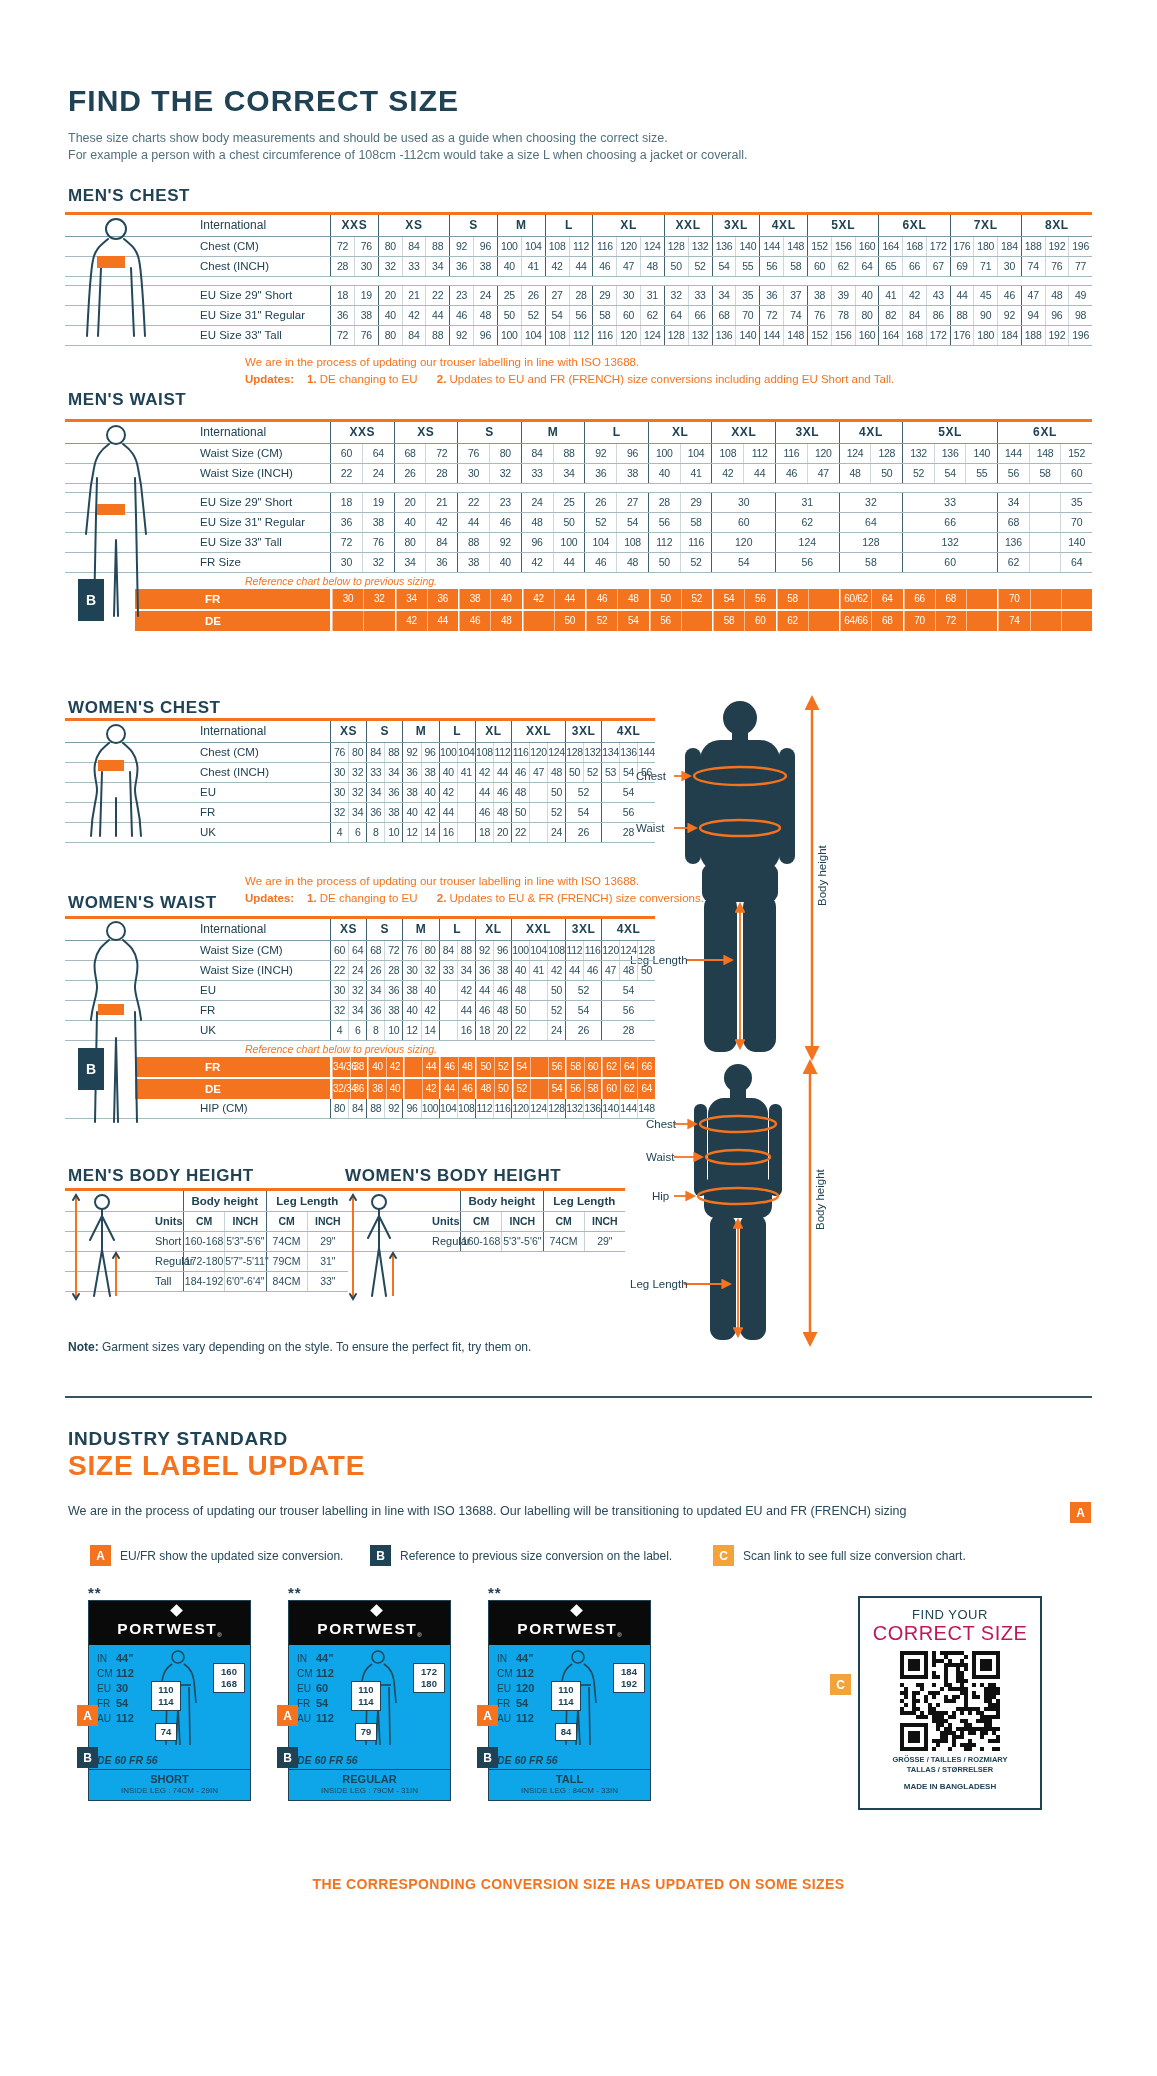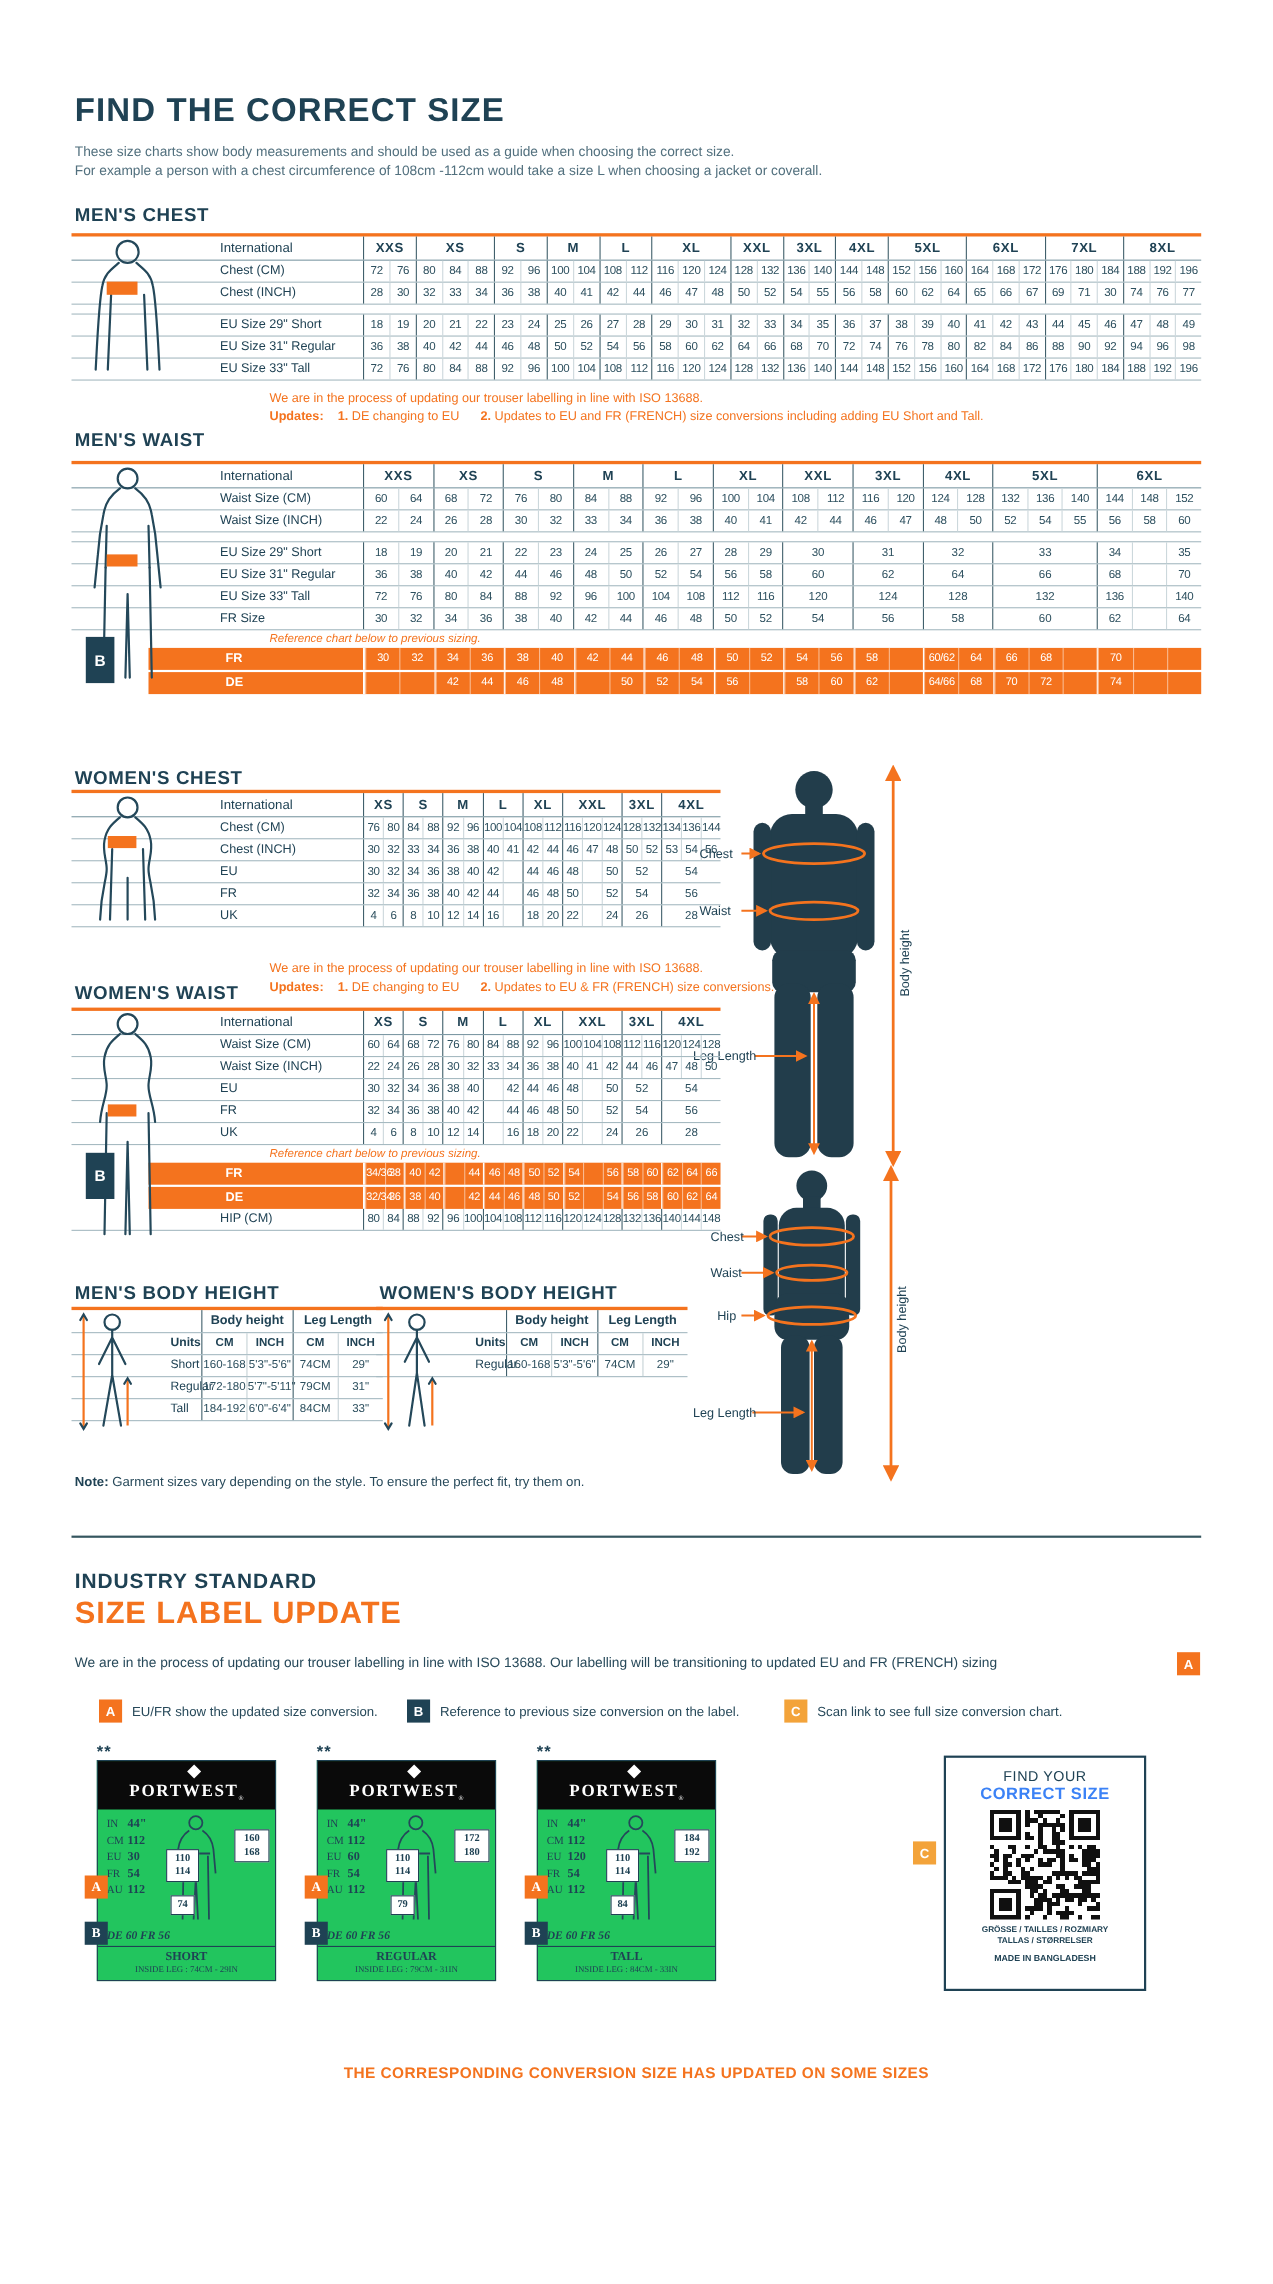--- a/index.html
+++ b/index.html
@@ -68,21 +68,21 @@
   .ind1{position:absolute;left:68px;top:1428px;font-size:19px;font-weight:bold;color:#1f4254;letter-spacing:.8px;}
   .ind2{position:absolute;left:68px;top:1450px;font-size:28px;font-weight:bold;color:#f4731e;letter-spacing:.8px;}
   .ind-para{position:absolute;left:68px;top:1504px;font-size:12.5px;color:#27495a;width:990px;}
 
   .legend-item{position:absolute;display:flex;gap:9px;align-items:center;top:1545px;}
   .lg-text{font-size:12px;color:#27495a;}
 
   .cards-row{position:absolute;left:88px;top:1584px;display:flex;gap:37px;}
   .card-wrap{position:relative;width:163px;}
   .card-stars{font-size:15px;font-weight:bold;color:#1f4254;height:16px;letter-spacing:1px;}
-  .card{position:relative;width:161px;border:1px solid #1f4254;background:#22c55e;font-family:Liberation Serif, serif;}
+  .card{position:relative;width:161px;border:1px solid #1f4254;background:#0ea5e9;}
   .card-logo{position:relative;height:44px;background:#0a0a0a;display:flex;align-items:flex-end;justify-content:center;padding-bottom:7px;box-sizing:border-box;}
   .logo-diamond{position:absolute;top:5px;left:50%;margin-left:2px;width:9px;height:9px;background:#fff;transform:rotate(45deg);}
   .logo-text{color:#fff;font-weight:bold;font-size:15.5px;letter-spacing:1.5px;}
   .logo-reg{color:#fff;font-size:6px;}
   .card-body{position:relative;height:124px;}
   .card-rows{position:absolute;left:8px;top:6px;}
   .card-row{height:15px;line-height:15px;font-size:10px;color:#1f4254;}
   .cr-l{display:inline-block;width:19px;}
   .cr-v{font-weight:bold;font-size:11px;}
   .card-fig{position:absolute;left:56px;top:4px;}
@@ -93,21 +93,21 @@
   .leg-box{left:66px;top:78px;width:18px;}
   .card-prev{position:absolute;left:8px;bottom:3px;font-size:10.5px;font-style:italic;font-weight:bold;color:#1f4254;}
   .card-badge-a{left:-12px;top:104px;}
   .card-badge-b{left:-12px;top:146px;}
   .card-foot{border-top:1px solid #1f4254;text-align:center;padding:3px 2px 5px;}
   .foot-fit{font-size:11px;font-weight:bold;color:#1f4254;}
   .foot-leg{font-size:8px;color:#1f4254;margin-top:1px;}
 
   .qr-card{position:absolute;left:858px;top:1596px;width:184px;height:214px;border:2px solid #1f4254;background:#fff;text-align:center;box-sizing:border-box;padding-top:9px;}
   .qr-find{font-size:13px;color:#1f4254;letter-spacing:.5px;}
-  .qr-correct{font-size:15px;font-weight:bold;color:#3b82f6;letter-spacing:.5px;}
+  .qr-correct{font-size:20px;font-weight:normal;color:#be185d;letter-spacing:.5px;}
   .qr-box{margin:6px auto 4px;width:100px;height:100px;}
   .qr-langs{font-size:7.5px;font-weight:bold;color:#1f4254;line-height:10px;}
   .qr-made{font-size:8px;font-weight:bold;color:#1f4254;margin-top:7px;}
 
   .bottom1{position:absolute;left:65px;top:1850px;width:1027px;text-align:center;font-size:17px;font-weight:bold;color:#1f4254;letter-spacing:.8px;}
   .bottom2{position:absolute;left:65px;top:1876px;width:1027px;text-align:center;font-size:14px;font-weight:bold;color:#f4731e;letter-spacing:.4px;}
 </style>
 </head>
 <body>
 

